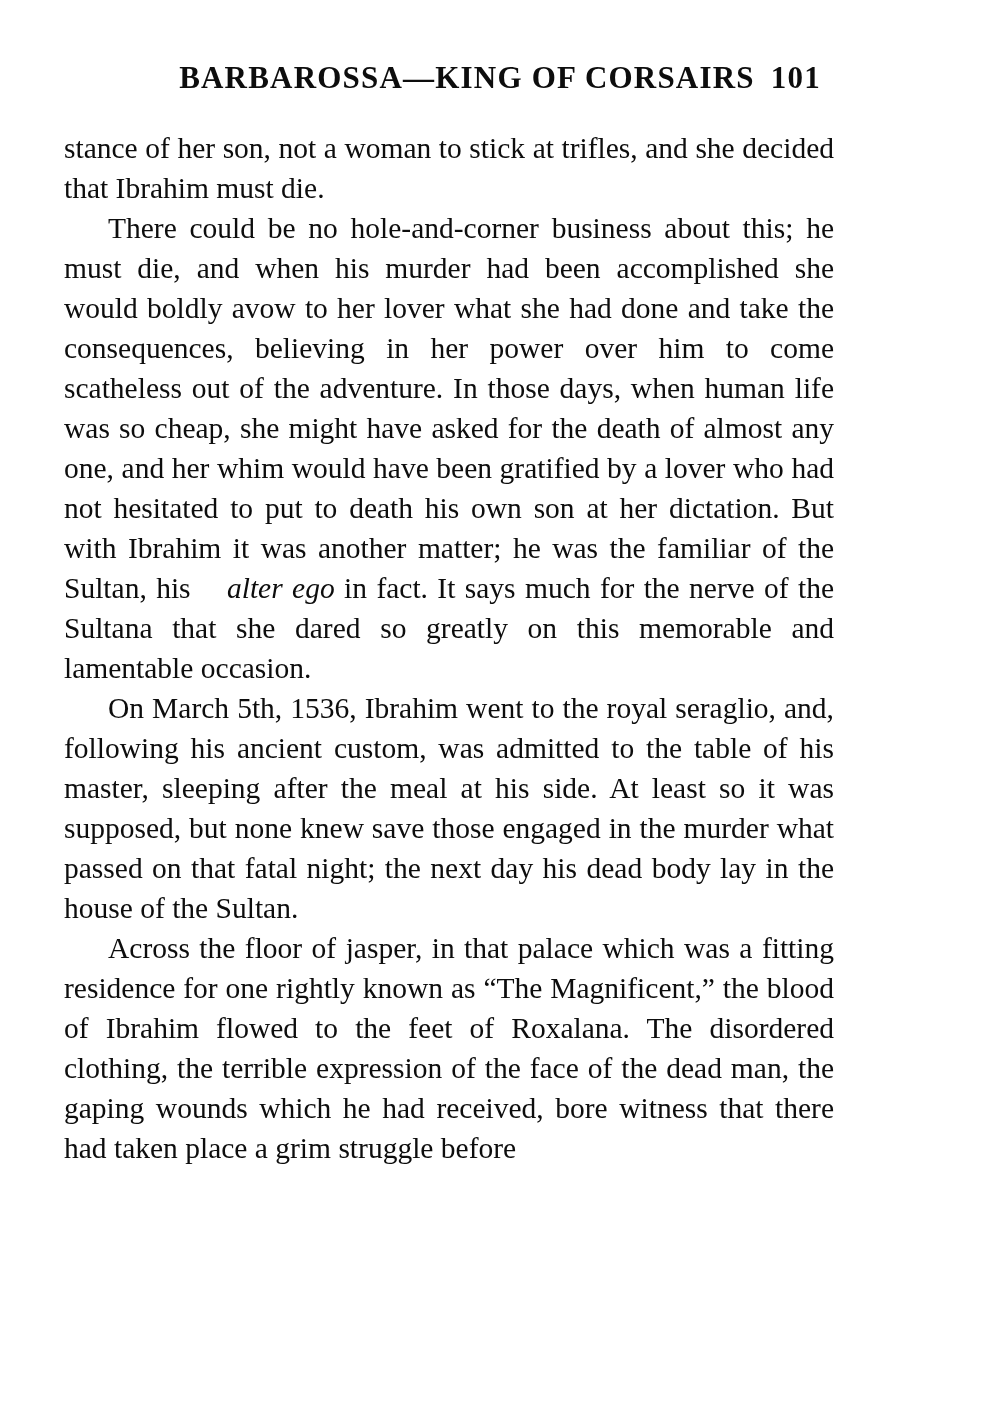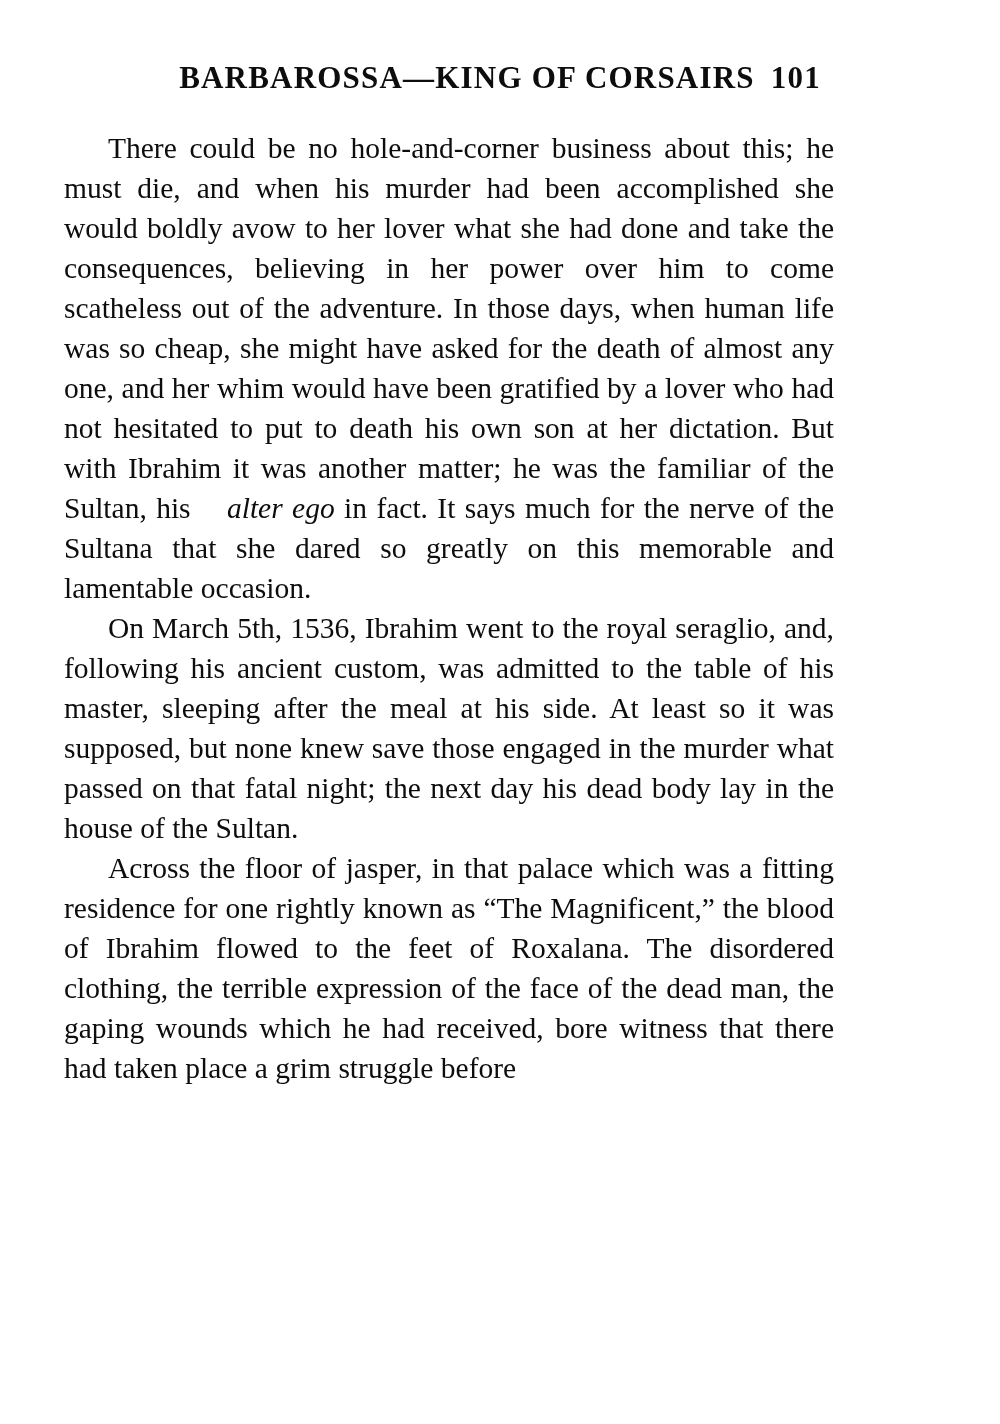--- a/index.html
+++ b/index.html
@@ -68,18 +68,19 @@
 </head>
 <body>
 
 <div class="page">
 
   <div class="running-head">
     <span class="title">BARBAROSSA—KING OF CORSAIRS</span><span class="folio">101</span>
   </div>
 
   <div class="body-text">
+      <p>stance of her son, not a woman to stick at trifles, and she decided that Ibrahim must die.</p>
       <p class="indent">There could be no hole-and-corner business about this; he must die, and when his murder had been accomplished she would boldly avow to her lover what she had done and take the consequences, believing in her power over him to come scatheless out of the adventure.  In those days, when human life was so cheap, she might have asked for the death of almost any one, and her whim would have been gratified by a lover who had not hesitated to put to death his own son at her dictation.  But with Ibrahim it was another matter; he was the familiar of the Sultan, his <em>alter ego</em> in fact.  It says much for the nerve of the Sultana that she dared so greatly on this memorable and lamentable occasion.</p>
       <p class="indent">On March 5th, 1536, Ibrahim went to the royal seraglio, and, following his ancient custom, was admitted to the table of his master, sleeping after the meal at his side.  At least so it was supposed, but none knew save those engaged in the murder what passed on that fatal night; the next day his dead body lay in the house of the Sultan.</p>
       <p class="indent">Across the floor of jasper, in that palace which was a fitting residence for one rightly known as “The Magnificent,” the blood of Ibrahim flowed to the feet of Roxalana.  The disordered clothing, the terrible expression of the face of the dead man, the gaping wounds which he had received, bore witness that there had taken place a grim struggle before</p>
     </div>
 
 </div>
 
 </body></html>

